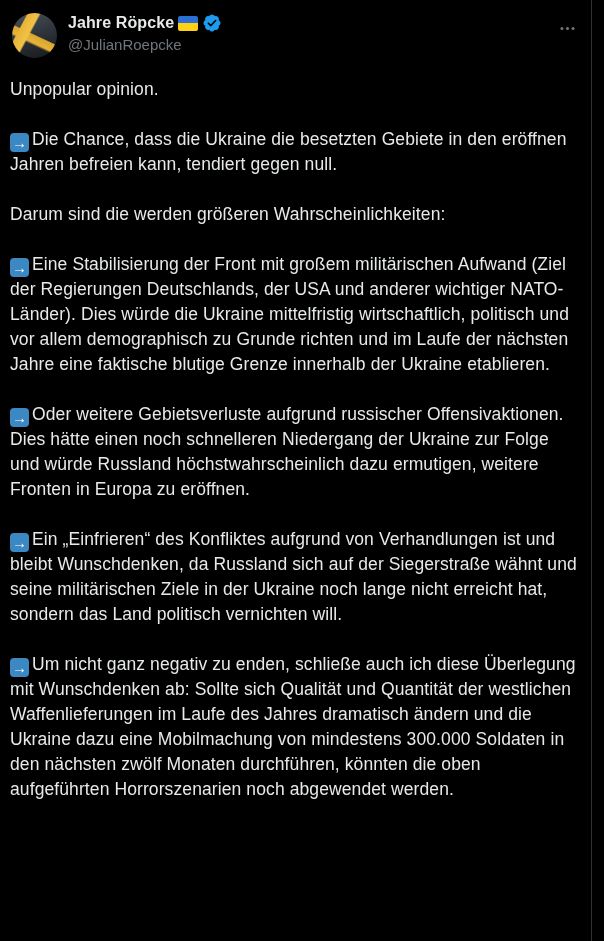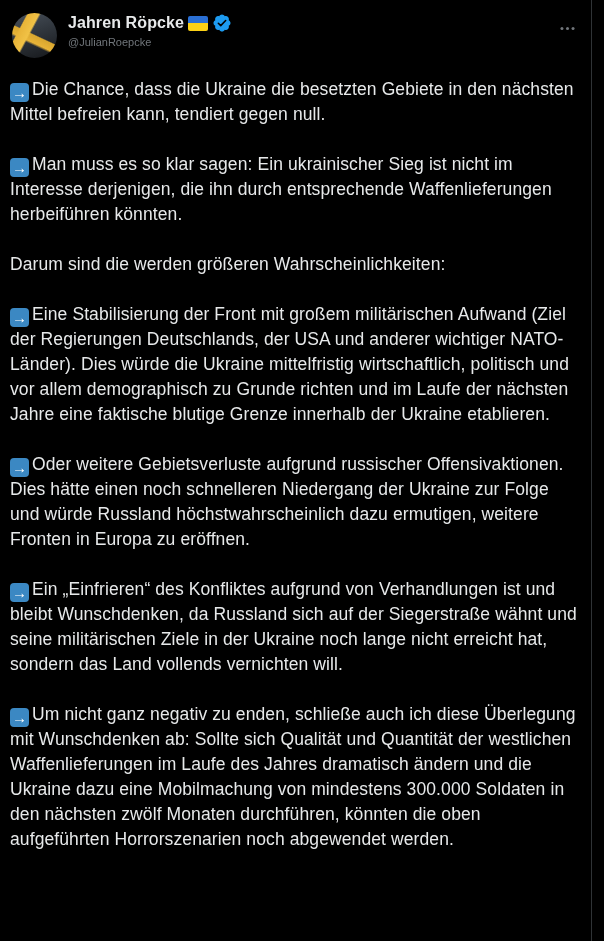--- a/index.html
+++ b/index.html
@@ -60,21 +60,21 @@
     height: 15px;
     border-radius: 2px;
     overflow: hidden;
     flex: 0 0 20px;
   }
   .flag-top { display: block; width: 100%; height: 50%; background: #2a6fd4; }
   .flag-bottom { display: block; width: 100%; height: 50%; background: #fcd116; }
   .verified-badge { display: inline-flex; width: 20px; height: 20px; flex: 0 0 20px; }
   .handle {
     color: #71767b;
-    font-size: 11px;
+    font-size: 15px;
     margin-top: 3px;
     cursor: pointer;
   }
   .more-button {
     margin-left: auto;
     padding-top: 6px;
     cursor: pointer;
     color: #71767b;
   }
   .tweet-body {
@@ -108,21 +108,21 @@
 </head>
 <body>
 
 <div class="tweet-card">
 
   <div class="tweet-header">
     <div class="avatar"></div>
 
     <div class="names-block">
       <div class="name-row">
-        <span class="display-name">Jahren Röpcke</span>
+        <span class="display-name">Jahre Röpcke</span>
         <span class="flag-icon">
           <span class="flag-top"></span>
             <span class="flag-bottom"></span>
         </span>
         <span class="verified-badge">
           <svg viewBox="0 0 24 24" width="20" height="20" aria-hidden="true">
             <path fill="#1d9bf0" d="M22.25 12c0-1.43-.88-2.67-2.19-3.34.46-1.39.2-2.9-.81-3.91s-2.52-1.27-3.91-.81c-.66-1.31-1.91-2.19-3.34-2.19s-2.67.88-3.33 2.19c-1.4-.46-2.91-.2-3.92.81s-1.26 2.52-.8 3.91c-1.31.67-2.2 1.91-2.2 3.34s.89 2.67 2.2 3.34c-.46 1.39-.21 2.9.8 3.91s2.52 1.26 3.91.81c.67 1.31 1.91 2.19 3.34 2.19s2.68-.88 3.34-2.19c1.39.45 2.9.2 3.91-.81s1.27-2.52.81-3.91c1.31-.67 2.19-1.91 2.19-3.34z"></path>
             <path fill="none" stroke="#000" stroke-width="1.9" stroke-linecap="round" stroke-linejoin="round" d="M7.6 12.3l2.9 2.9 5.9-6.2"></path>
           </svg>
         </span>
@@ -133,22 +133,22 @@
     <div class="more-button">
       <svg viewBox="0 0 24 24" width="19" height="19" aria-hidden="true">
         <circle cx="5" cy="12" r="1.9" fill="#71767b"></circle>
         <circle cx="12" cy="12" r="1.9" fill="#71767b"></circle>
         <circle cx="19" cy="12" r="1.9" fill="#71767b"></circle>
       </svg>
     </div>
   </div>
 
   <div class="tweet-body" id="tweet-body">
-      <div class="tweet-paragraph"><span class="arrow-emoji">→</span><span>Die Chance, dass die Ukraine die besetzten Gebiete in den nächsten Mittel befreien kann, tendiert gegen null.</span></div>
-      <div class="tweet-paragraph"><span class="arrow-emoji">→</span><span>Man muss es so klar sagen: Ein ukrainischer Sieg ist nicht im Interesse derjenigen, die ihn durch entsprechende Waffenlieferungen herbeiführen könnten.</span></div>
+      <div class="tweet-paragraph"><span>Unpopular opinion.</span></div>
+      <div class="tweet-paragraph"><span class="arrow-emoji">→</span><span>Die Chance, dass die Ukraine die besetzten Gebiete in den eröffnen Jahren befreien kann, tendiert gegen null.</span></div>
       <div class="tweet-paragraph"><span>Darum sind die werden größeren Wahrscheinlichkeiten:</span></div>
       <div class="tweet-paragraph"><span class="arrow-emoji">→</span><span>Eine Stabilisierung der Front mit großem militärischen Aufwand (Ziel der Regierungen Deutschlands, der USA und anderer wichtiger NATO-Länder). Dies würde die Ukraine mittelfristig wirtschaftlich, politisch und vor allem demographisch zu Grunde richten und im Laufe der nächsten Jahre eine faktische blutige Grenze innerhalb der Ukraine etablieren.</span></div>
       <div class="tweet-paragraph"><span class="arrow-emoji">→</span><span>Oder weitere Gebietsverluste aufgrund russischer Offensivaktionen. Dies hätte einen noch schnelleren Niedergang der Ukraine zur Folge und würde Russland höchstwahrscheinlich dazu ermutigen, weitere Fronten in Europa zu eröffnen.</span></div>
-      <div class="tweet-paragraph"><span class="arrow-emoji">→</span><span>Ein „Einfrieren“ des Konfliktes aufgrund von Verhandlungen ist und bleibt Wunschdenken, da Russland sich auf der Siegerstraße wähnt und seine militärischen Ziele in der Ukraine noch lange nicht erreicht hat, sondern das Land vollends vernichten will.</span></div>
+      <div class="tweet-paragraph"><span class="arrow-emoji">→</span><span>Ein „Einfrieren“ des Konfliktes aufgrund von Verhandlungen ist und bleibt Wunschdenken, da Russland sich auf der Siegerstraße wähnt und seine militärischen Ziele in der Ukraine noch lange nicht erreicht hat, sondern das Land politisch vernichten will.</span></div>
       <div class="tweet-paragraph"><span class="arrow-emoji">→</span><span>Um nicht ganz negativ zu enden, schließe auch ich diese Überlegung mit Wunschdenken ab: Sollte sich Qualität und Quantität der westlichen Waffenlieferungen im Laufe des Jahres dramatisch ändern und die Ukraine dazu eine Mobilmachung von mindestens 300.000 Soldaten in den nächsten zwölf Monaten durchführen, könnten die oben aufgeführten Horrorszenarien noch abgewendet werden.</span></div>
     </div>
 
 </div>
 
 </body></html>

